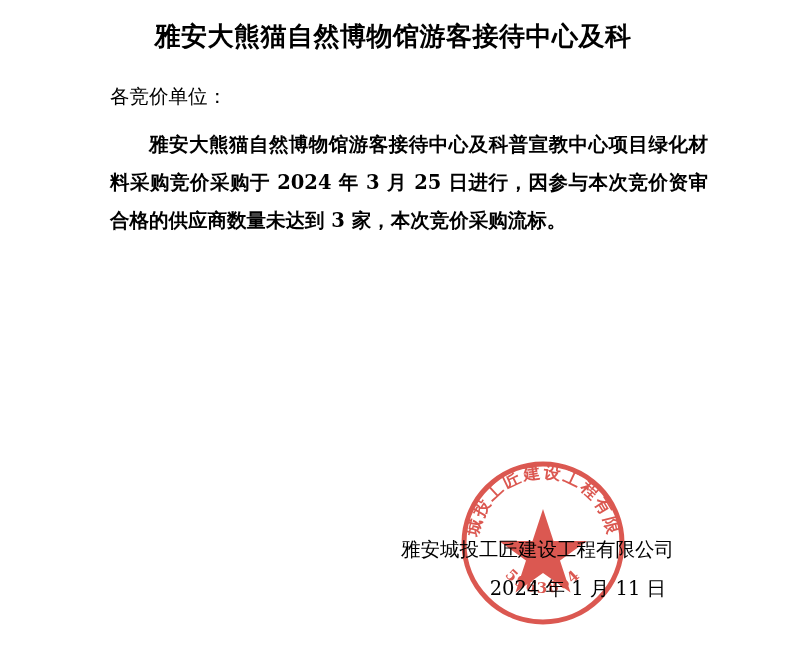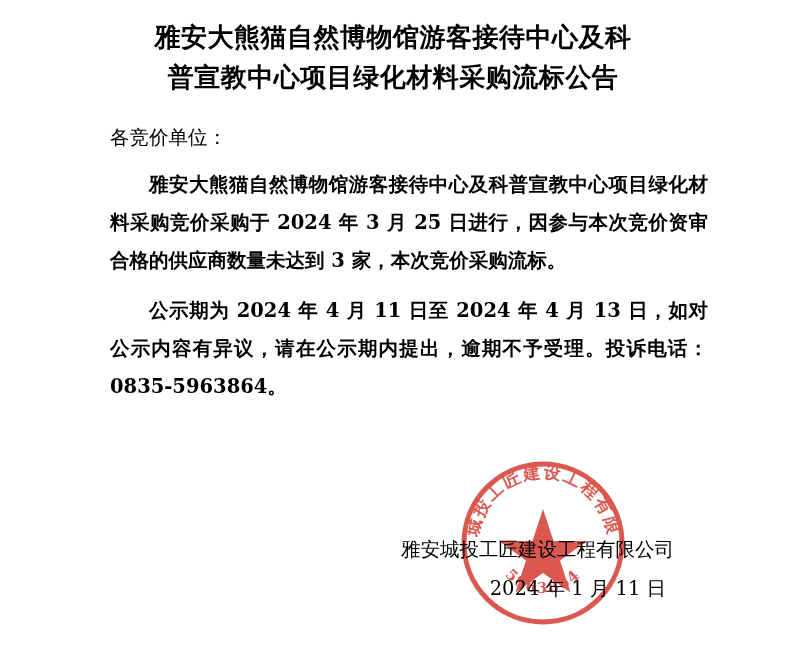--- a/index.html
+++ b/index.html
@@ -18,21 +18,21 @@
     position: relative;
     width: 786px;
     height: 654px;
     box-sizing: border-box;
     padding: 0;
   }
   .doc-title {
     margin: 0;
     padding: 18px 100px 0 100px;
     text-align: center;
-    font-family: Liberation Serif, serif;
+    font-family: Liberation Mono, monospace;
     font-weight: bold;
     font-size: 26px;
     line-height: 1.55;
     letter-spacing: 0.5px;
   }
   .body-block {
     padding: 24px 78px 0 110px;
   }
   .salutation {
     font-size: 19.5px;
@@ -82,27 +82,25 @@
     opacity: 0.82;
   }
 </style>
 </head>
 <body>
 
 <div class="page">
 
   <h1 class="doc-title">
     <span>雅安大熊猫自然博物馆游客接待中心及科</span><br>
-    <span>普宣教中心项目绿化材料采购流标公告</span>
   </h1>
 
   <div class="body-block">
     <p class="salutation">各竞价单位：</p>
     <p class="para">雅安大熊猫自然博物馆游客接待中心及科普宣教中心项目绿化材料采购竞价采购于 2024 年 3 月 25 日进行，因参与本次竞价资审合格的供应商数量未达到 3 家，本次竞价采购流标。</p>
-    <p class="para">公示期为 2024 年 4 月 11 日至 2024 年 4 月 13 日，如对公示内容有异议，请在公示期内提出，逾期不予受理。投诉电话：0835-5963864。</p>
   </div>
 
   <div class="seal">
     <svg viewBox="0 0 182 182" xmlns="http://www.w3.org/2000/svg" aria-hidden="true">
       <defs>
         <path id="sealTopArc" d="M 26,91 A 65,65 0 0 1 156,91" fill="none"></path>
         <path id="sealBottomArc" d="M 41,91 A 50,50 0 0 0 141,91" fill="none"></path>
       </defs>
       <circle cx="91" cy="91" r="79" fill="none" stroke="#d4342b" stroke-width="5"></circle>
       <polygon points="91,57 101.5,89 135,89 108,108.5 118.5,140.5 91,121 63.5,140.5 74,108.5 47,89 80.5,89" fill="#d4342b"></polygon>

